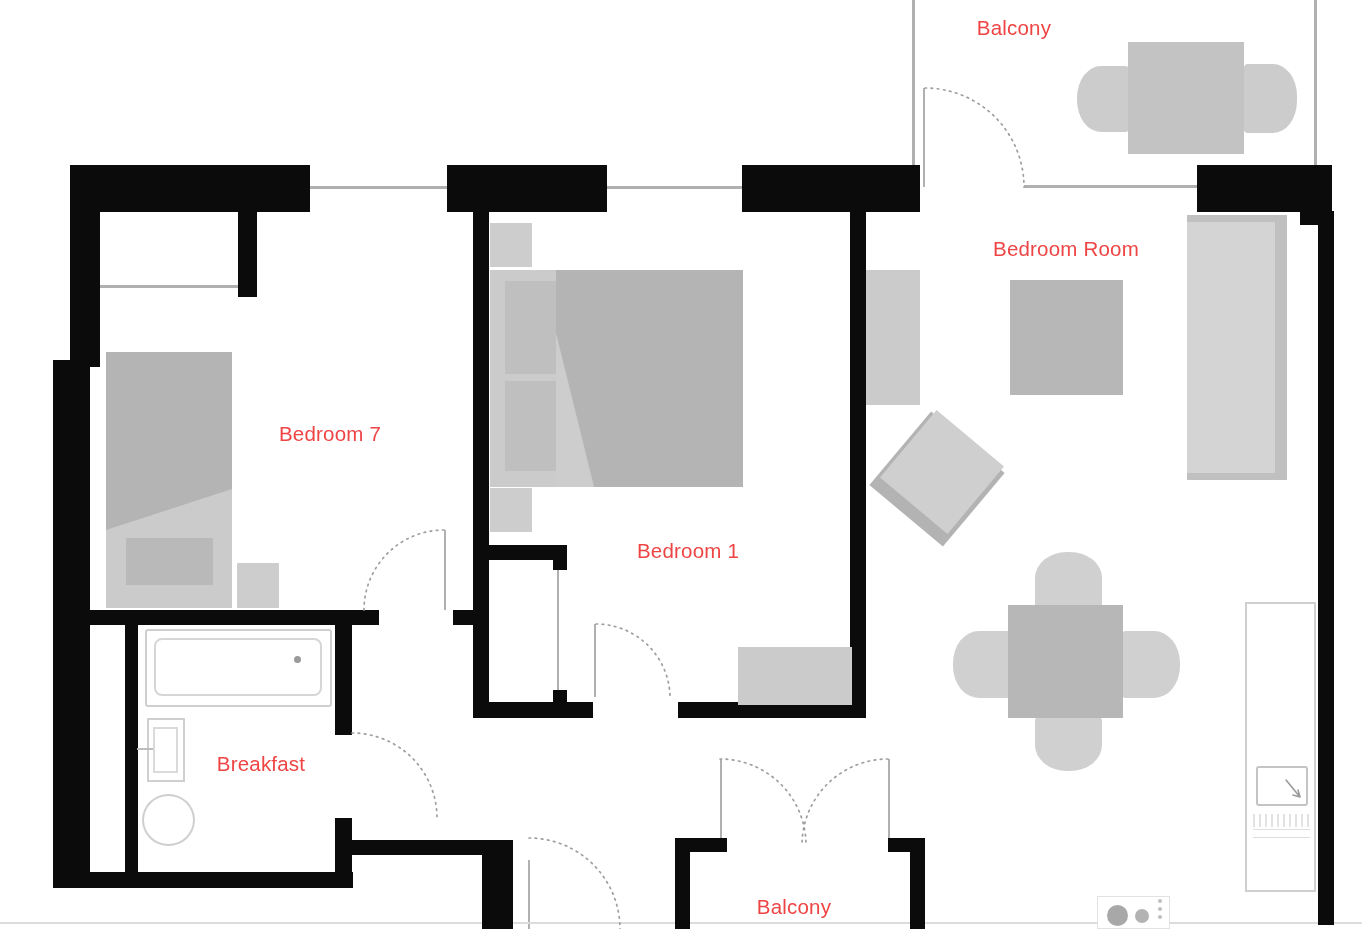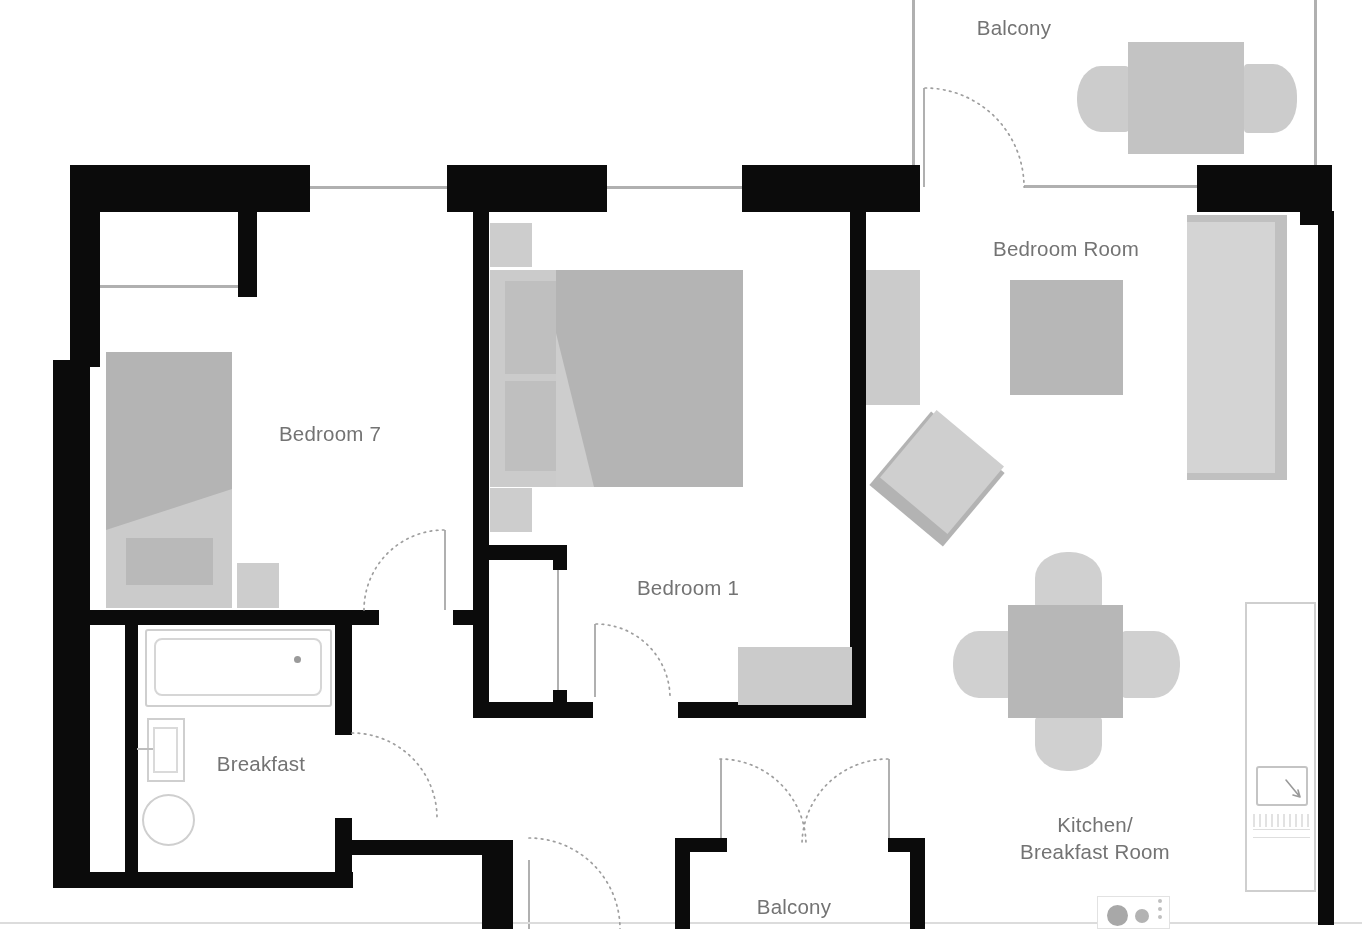--- a/index.html
+++ b/index.html
@@ -6,21 +6,21 @@
   .plan{
     position:relative;width:1362px;height:929px;background:#ffffff;overflow:hidden;
     font-family:"Liberation Sans", sans-serif;
   }
   .wall{position:absolute;background:#0b0b0b;}
   .ln{position:absolute;background:#b0b0b0;}
   .f{position:absolute;}
   .outline{position:absolute;background:#fff;border:2px solid #cfcfcf;box-sizing:border-box;}
   .room-label{
     position:absolute;transform:translate(-50%,-50%);
-    font-size:20.5px;color:#737373;letter-spacing:.2px;white-space:nowrap;text-align:center;
+    font-size:20.5px;color:#ef4444;letter-spacing:.2px;white-space:nowrap;text-align:center;
     line-height:27px;
   }
   svg.arcs{position:absolute;left:0;top:0;pointer-events:none;}
 </style>
 </head>
 <body>
 
 <div class="plan">
 
   <div class="ln" style="left:100px;top:285px;width:142px;height:3px;"></div>
@@ -139,21 +139,17 @@
       <path d="M529,838 A91,91 0 0 1 620,929"></path>
     </g>
     <g fill="none" stroke="#9a9a9a" stroke-width="1.6" stroke-linecap="round">
       <path d="M1286,780 L1300,797 M1300,797 L1293,795 M1300,797 L1298,790"></path>
     </g>
   </svg>
 
   <div class="room-label" style="left:1014px;top:27px;">Balcony</div>
   <div class="room-label" style="left:1066px;top:248px;">Bedroom Room</div>
   <div class="room-label" style="left:330px;top:433px;">Bedroom 7</div>
-  <div class="room-label" style="left:688px;top:550px;margin-top:37px;">Bedroom 1</div>
+  <div class="room-label" style="left:688px;top:550px;">Bedroom 1</div>
   <div class="room-label" style="left:261px;top:763px;">Breakfast</div>
   <div class="room-label" style="left:794px;top:906px;">Balcony</div>
-  <div class="room-label" style="left:1095px;top:838px;">
-    <span style="display:block;">Kitchen/</span>
-    <span style="display:block;">Breakfast Room</span>
-  </div>
 
 </div>
 
 </body></html>

